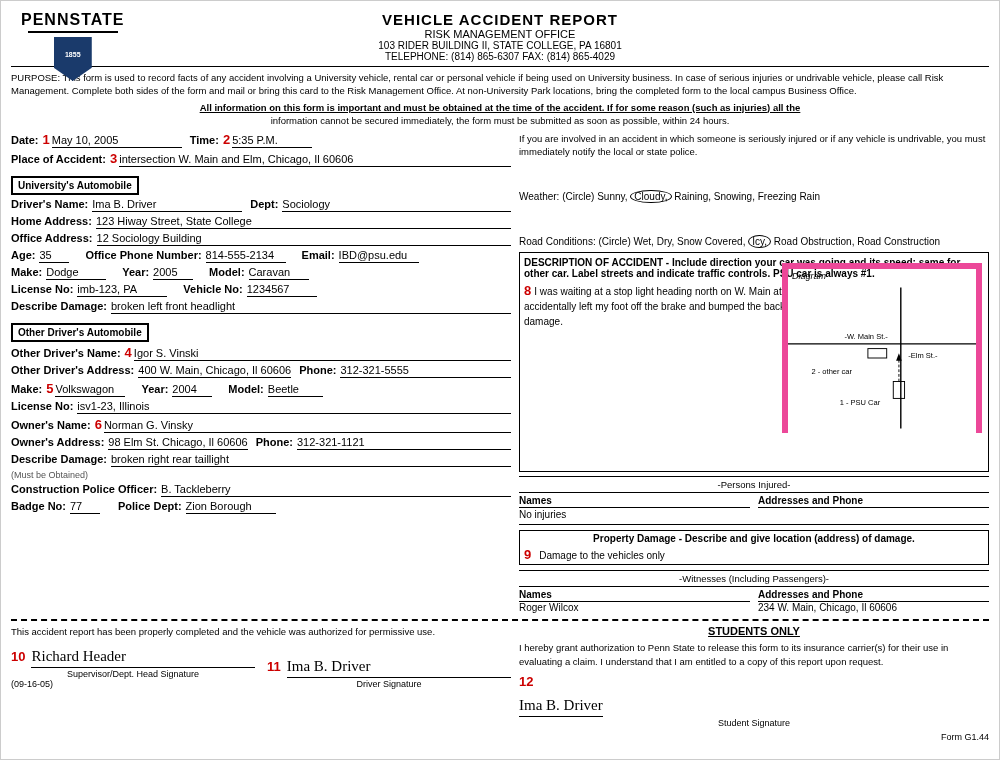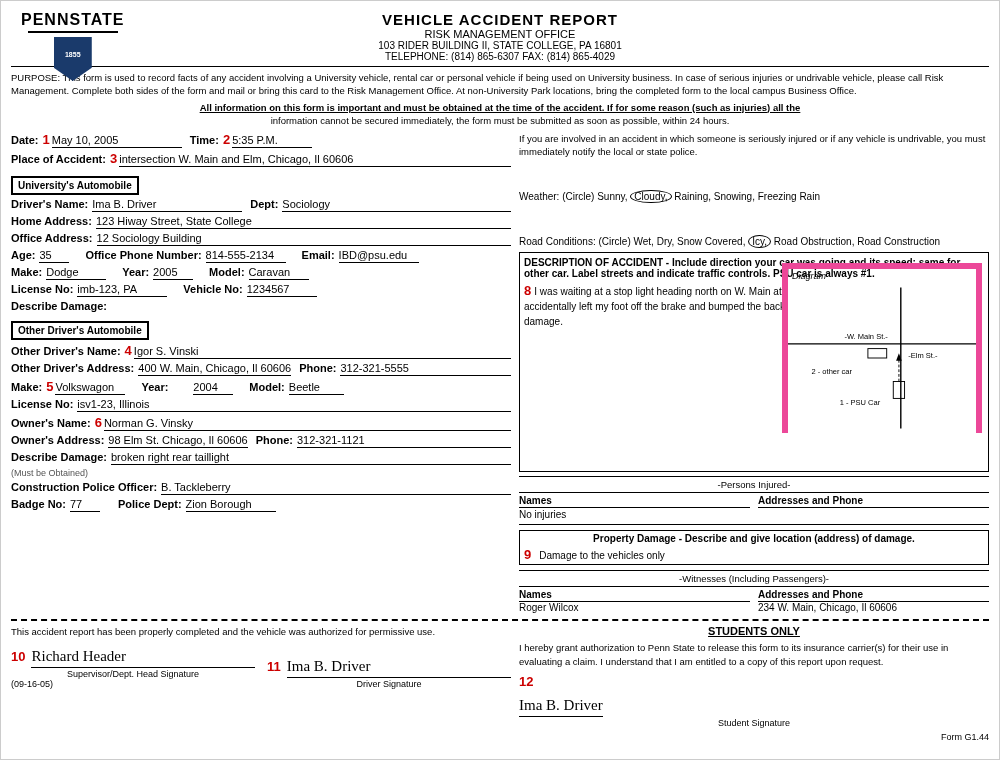--- a/index.html
+++ b/index.html
@@ -440,20 +440,21 @@
         </div>
         <div class="inline-field">
           <span class="field-label">Vehicle No:</span>
           <span class="field-value-fixed" style="min-width:70px;">1234567</span>
         </div>
       </div>
 
       
       <div class="field-row">
         <span class="field-label">Describe Damage:</span>
+        <span class="field-value">broken left front headlight</span>
       </div>
 
       
       <div class="section-box">Other Driver's Automobile</div>
 
       
       <div class="field-row">
         <span class="field-label">Other Driver's Name:</span>
         <span class="field-number">4</span>
         <span class="field-value">Igor S. Vinski</span>
@@ -469,21 +470,21 @@
 
       
       <div class="inline-fields">
         <div class="inline-field">
           <span class="field-label">Make:</span>
           <span class="field-number">5</span>
           <span class="field-value-fixed" style="min-width:70px;">Volkswagon</span>
         </div>
         <div class="inline-field">
           <span class="field-label">Year:</span>
-          <span class="field-value-fixed" style="min-width:40px;margin-left:21px;">2004</span>
+          <span class="field-value-fixed" style="min-width:40px;">2004</span>
         </div>
         <div class="inline-field">
           <span class="field-label">Model:</span>
           <span class="field-value-fixed" style="min-width:55px;">Beetle</span>
         </div>
       </div>
 
       
       <div class="field-row">
         <span class="field-label">License No:</span>

